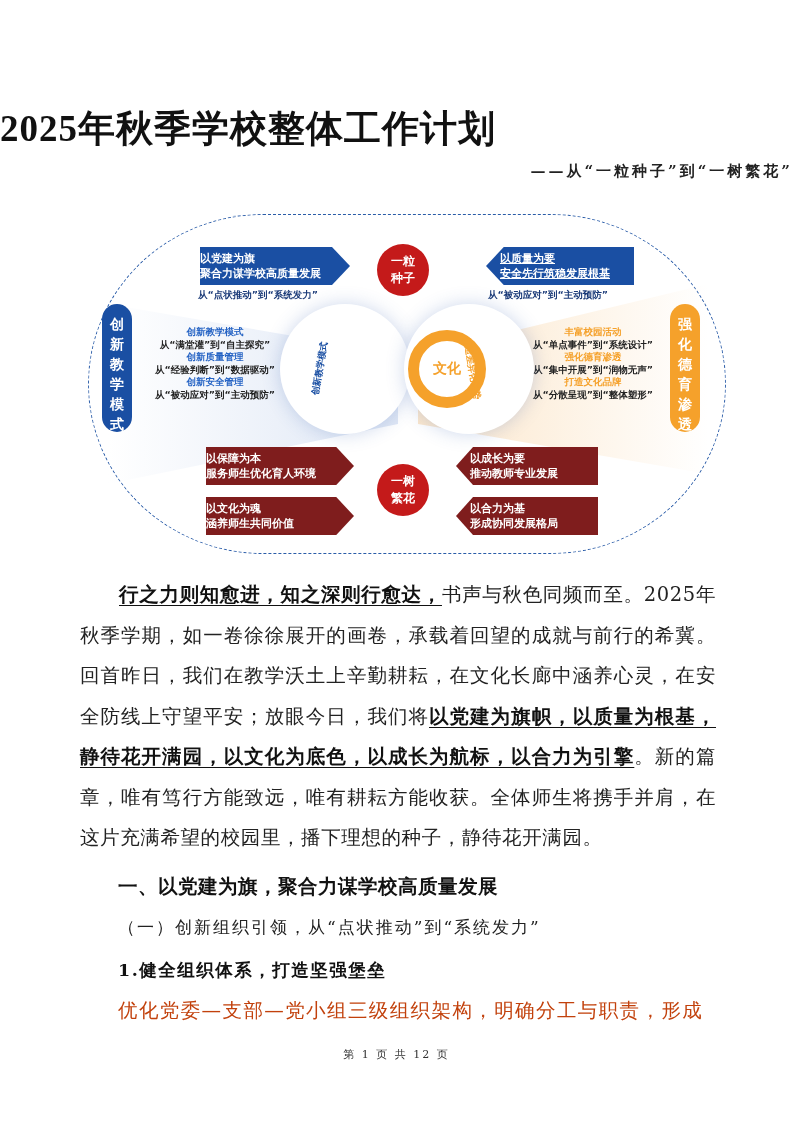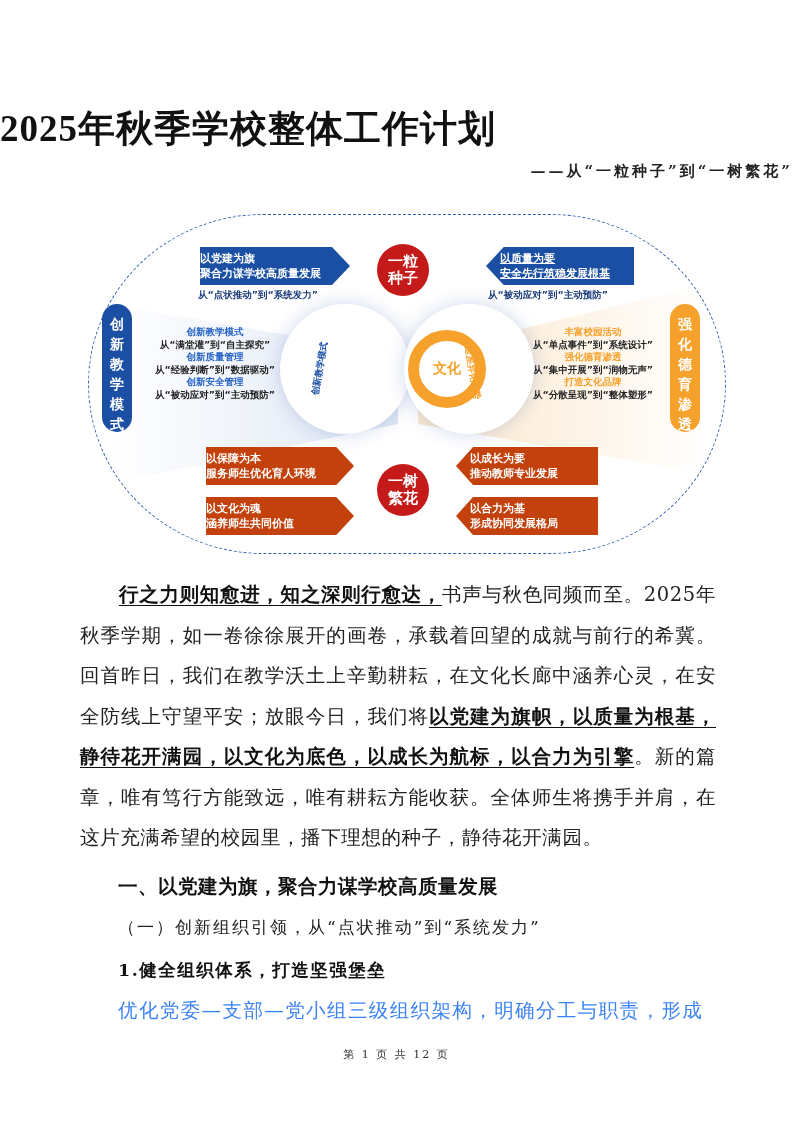--- a/index.html
+++ b/index.html
@@ -20,26 +20,26 @@
   .bg-right { position:absolute; left:330px; top:70px; width:290px; height:200px;
              background:linear-gradient(270deg, rgba(255,255,255,0) 0%, #fdf0df 60%, #fbe7cd 100%);
              clip-path:polygon(0 35%, 100% 0, 100% 95%, 0 70%); }
   .vpill { position:absolute; width:30px; border-radius:15px; color:#fff; font-family:"DejaVu Sans", sans-serif;
            font-weight:bold; font-size:14px; text-align:center; line-height:20px; padding:10px 0; box-sizing:border-box; }
   .vpill.blue { background:#1a4fa3; left:14px; top:90px; height:128px; }
   .vpill.orange { background:#f5a12b; left:582px; top:90px; height:128px; }
   .banner { position:absolute; height:38px; color:#fff; font-family:"DejaVu Sans", sans-serif; font-weight:bold;
             font-size:11px; line-height:15px; display:flex; flex-direction:column; justify-content:center; }
   .banner.blue { background:#1a4fa3; }
-  .banner.orange { background:#c2410c; }
+  .banner.orange { background:#7f1d1d; }
   .banner.right-arrow { clip-path:polygon(0 0, 88% 0, 100% 50%, 88% 100%, 0 100%); padding-right:14px; box-sizing:border-box; }
   .banner.left-arrow { clip-path:polygon(12% 0, 100% 0, 100% 100%, 12% 100%, 0 50%); padding-left:14px; box-sizing:border-box; }
   .caption { position:absolute; font-family:"DejaVu Sans", sans-serif; font-weight:bold; font-size:9.5px; color:#1a3a78; white-space:nowrap; }
   .redcircle { position:absolute; width:52px; height:52px; border-radius:50%; background:#c41a1a; color:#fff;
-               font-family:"DejaVu Sans", sans-serif; font-weight:bold; font-size:15px; line-height:17px;
+               font-family:"DejaVu Sans", sans-serif; font-weight:bold; font-size:12px; line-height:17px;
                display:flex; flex-direction:column; align-items:center; justify-content:center; }
   .list { position:absolute; font-family:"DejaVu Sans", sans-serif; font-weight:bold; font-size:9.5px; line-height:12.5px; text-align:center; }
   .list .h.blue { color:#2563c4; }
   .list .h.orange { color:#f5a12b; }
   .list .b { color:#222; }
   .halo { position:absolute; width:130px; height:130px; border-radius:50%; background:#ffffff;
           box-shadow:0 0 18px rgba(60,100,180,0.25); }
   .ring { position:absolute; width:78px; height:78px; border-radius:50%; box-sizing:border-box; background:#fff;
           display:flex; align-items:center; justify-content:center; font-family:"DejaVu Sans", sans-serif; font-weight:bold; font-size:14px; }
   .ring.blue { border:11px solid #1a4fa3; color:#1a4fa3; }
@@ -47,21 +47,21 @@
   .arc-text { position:absolute; font-family:"DejaVu Sans", sans-serif; font-weight:bold; font-size:9px; }
 
   
   .para { position:absolute; left:80px; width:636px; font-family:"DejaVu Serif", serif; font-size:19.5px;
           color:#222; line-height:40.5px; letter-spacing:0.6px; text-align:justify; }
   .para .indent { display:inline-block; width:39px; }
   .u { text-decoration:underline; text-underline-offset:4px; color:#111; font-weight:bold; }
   .h1 { position:absolute; left:118px; top:873px; font-family:"DejaVu Sans", sans-serif; font-weight:bold; font-size:19.5px; color:#111; letter-spacing:0.5px; }
   .h2 { position:absolute; left:118px; top:916px; font-family:"DejaVu Serif", serif; font-size:17px; color:#222; letter-spacing:2px; }
   .h3 { position:absolute; left:118px; top:958px; font-family:"DejaVu Serif", serif; font-weight:bold; font-size:17.5px; color:#111; letter-spacing:1.5px; }
-  .last { position:absolute; left:118px; top:997px; width:600px; font-family:"DejaVu Serif", serif; font-size:19.5px; color:#3b82f6; letter-spacing:1.4px; white-space:nowrap; }
+  .last { position:absolute; left:118px; top:997px; width:600px; font-family:"DejaVu Serif", serif; font-size:19.5px; color:#c2410c; letter-spacing:1.4px; white-space:nowrap; }
   .footer { position:absolute; left:0; width:793px; top:1047px; text-align:center; font-family:"DejaVu Serif", serif; font-size:11px; color:#333; letter-spacing:2px; }
 </style>
 </head>
 <body>
 
 <div class="title">2025年秋季学校整体工作计划</div>
 <div class="subtitle">——从“一粒种子”到“一树繁花”</div>
 
 <div class="diagram">
   <div class="outline"></div>

